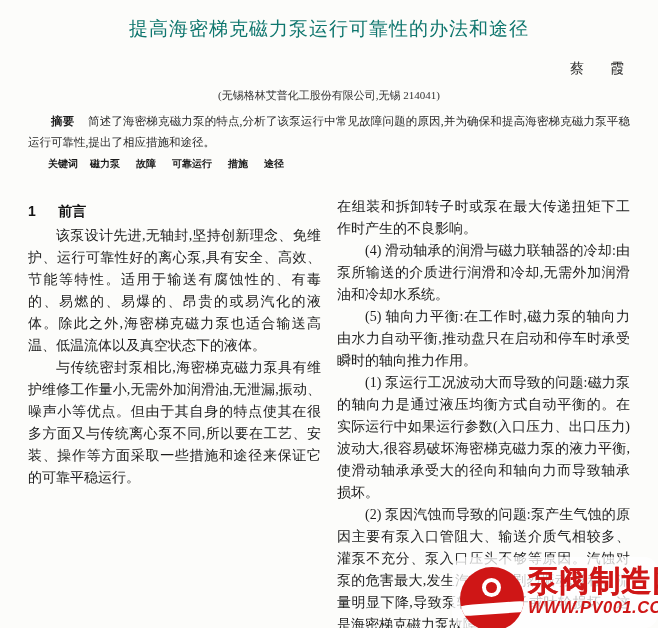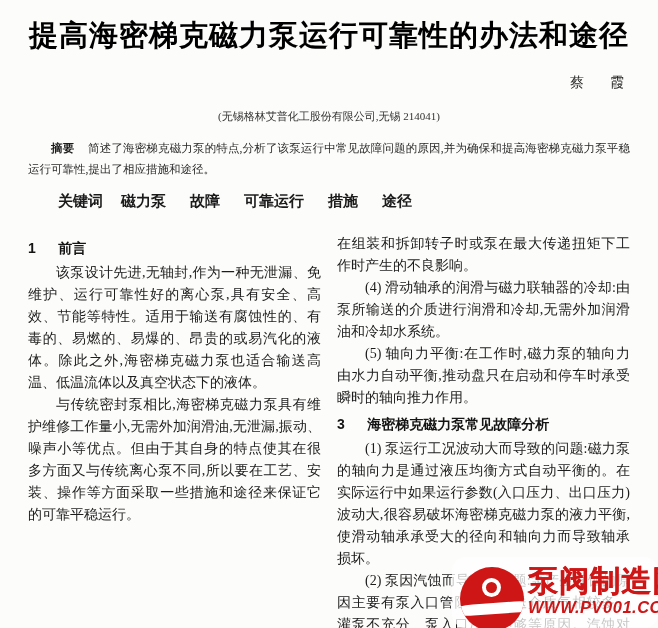--- a/index.html
+++ b/index.html
@@ -8,58 +8,57 @@
     position:relative;
     overflow:hidden;
     background:#fcfcfa;
     font-family:"Liberation Serif", serif;
     color:#1e1e1e;
   }
   .page { position:absolute; inset:0; padding:14px 28px 0 28px; }
 
   .title {
     text-align:center;
-    font-size:29px;
-    font-weight:bold;
+    font-size:19px;
+    font-weight:normal;
     letter-spacing:1px;
-    color:#000000;
+    color:#0f766e;
     font-family:"Liberation Serif", serif;
     margin-top:2px;
   }
   .author {
     text-align:right;
     font-size:14px;
     margin-top:18px;
     letter-spacing:6px;
     color:#222;
   }
   .affiliation {
     text-align:center;
     font-size:11px;
-    margin-top:17px;
+    margin-top:10px;
     color:#333;
   }
 
   .abstract {
-    margin-top:14px;
+    margin-top:8px;
     font-size:11.5px;
     line-height:21px;
     text-align:justify;
     text-indent:2em;
     color:#2a2a2a;
   }
   .abstract .label, .keywords .label {
     font-family:"Liberation Sans", sans-serif;
     font-weight:bold;
     margin-right:1.2em;
     color:#1b1b1b;
   }
   .keywords {
-    margin-top:10px;
-    font-size:15px;
+    font-size:10px;
     line-height:21px;
     text-indent:2em;
     font-family:"Liberation Sans", sans-serif;
     color:#1b1b1b;
   }
   .keywords .kw { margin-right:1.6em; font-weight:600; }
 
   .columns {
     display:flex;
     gap:16px;
@@ -162,30 +161,29 @@
   <div class="affiliation">(无锡格林艾普化工股份有限公司,无锡 214041)</div>
 
   <p class="abstract"><span class="label">摘要</span><span>简述了海密梯克磁力泵的特点,分析了该泵运行中常见故障问题的原因,并为确保和提高海密梯克磁力泵平稳运行可靠性,提出了相应措施和途径。</span></p>
 
   <p class="keywords"><span class="label">关键词</span><span class="kw">磁力泵</span><span class="kw">故障</span><span class="kw">可靠运行</span><span class="kw">措施</span><span class="kw">途径</span></p>
 
   <div class="columns">
 
     <div class="col">
       <div class="sec-heading"><span class="sec-num">1</span><span>前言</span></div>
-      <p>该泵设计先进,无轴封,作为一种无泄漏、免维护、运行可靠性好的离心泵,具有安全、高效、节能等特性。适用于输送有腐蚀性的、有毒的、易燃的、易爆的、昂贵的或易汽化的液体。除此之外,海密梯克磁力泵也适合输送高温、低温流体以及真空状态下的液体。</p>
+      <p>该泵设计先进,无轴封,坚持创新理念、免维护、运行可靠性好的离心泵,具有安全、高效、节能等特性。适用于输送有腐蚀性的、有毒的、易燃的、易爆的、昂贵的或易汽化的液体。除此之外,海密梯克磁力泵也适合输送高温、低温流体以及真空状态下的液体。</p>
       <p>与传统密封泵相比,海密梯克磁力泵具有维护维修工作量小,无需外加润滑油,无泄漏,振动、噪声小等优点。但由于其自身的特点使其在很多方面又与传统离心泵不同,所以要在工艺、安装、操作等方面采取一些措施和途径来保证它的可靠平稳运行。</p>
 
     </div>
 
     <div class="col">
       <p class="no-indent">在组装和拆卸转子时或泵在最大传递扭矩下工作时产生的不良影响。</p>
       <p>(4) 滑动轴承的润滑与磁力联轴器的冷却:由泵所输送的介质进行润滑和冷却,无需外加润滑油和冷却水系统。</p>
       <p>(5) 轴向力平衡:在工作时,磁力泵的轴向力由水力自动平衡,推动盘只在启动和停车时承受瞬时的轴向推力作用。</p>
-      <div class="sec-heading"><span class="sec-num">3</span><span>海密梯克磁力泵常见故障分析</span></div>
       <p>(1) 泵运行工况波动大而导致的问题:磁力泵的轴向力是通过液压均衡方式自动平衡的。在实际运行中如果运行参数(入口压力、出口压力)波动大,很容易破坏海密梯克磁力泵的液力平衡,使滑动轴承承受大的径向和轴向力而导致轴承损坏。</p>
       <p>(2) 泵因汽蚀而导致的问题:泵产生气蚀的原因主要有泵入口管阻大、输送介质气相较多、灌泵不充分、泵入口压头不够等原因。汽蚀对泵的危害最大,发生汽蚀时泵剧烈振动,扬程、流量明显下降,导致泵轴承、转子或叶轮损坏。这是海密梯克磁力泵故障</p>
     </div>
 
   </div>
 </div>
 
 <div class="watermark">
   <div class="wm-logo">
     <div class="band"></div>

